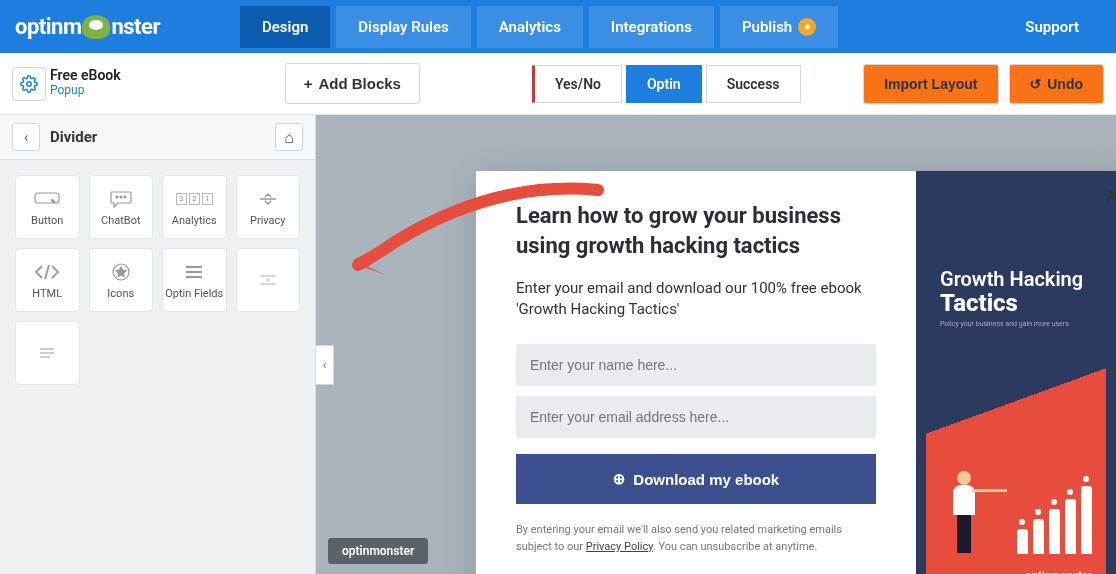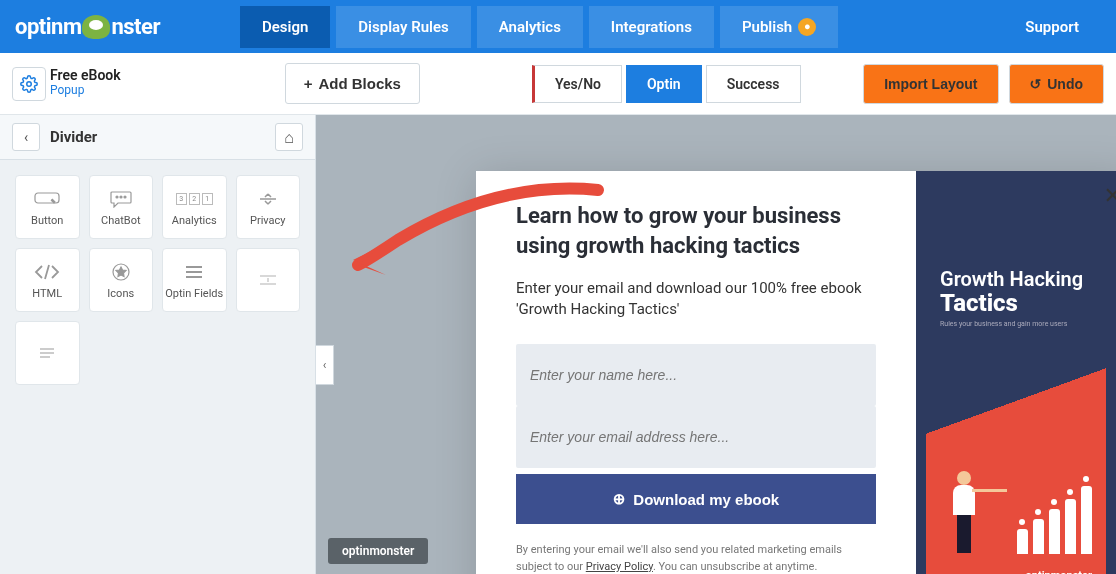--- a/index.html
+++ b/index.html
@@ -37,21 +37,21 @@
     .block-item { background: white; border: 1px solid #e0e6ea; border-radius: 4px; height: 64px; display: flex; flex-direction: column; align-items: center; justify-content: center; gap: 4px; cursor: grab; }
     .block-icon { color: #888; font-size: 18px; height: 22px; display: flex; align-items: center; }
     .block-label { font-size: 11px; color: #555; }
     .canvas { flex: 1; background: #aab4bc; position: relative; overflow: hidden; }
     .collapse-handle { position: absolute; left: 0; top: 230px; width: 18px; height: 40px; background: white; border: 1px solid #d0d8de; border-left: none; display: flex; align-items: center; justify-content: center; cursor: pointer; font-size: 12px; color: #666; }
     .watermark { position: absolute; left: 12px; bottom: 10px; background: #5a6268; color: white; padding: 6px 14px; font-size: 12px; font-weight: 600; border-radius: 3px; }
     .popup { position: absolute; top: 56px; left: 160px; right: -20px; bottom: -40px; background: white; box-shadow: 0 4px 40px rgba(0,0,0,0.15); display: flex; }
     .popup-left { flex: 1; padding: 30px 40px; }
     .popup-title { font-size: 22px; font-weight: 700; color: #2a2e36; line-height: 1.35; margin-bottom: 18px; }
     .popup-sub { font-size: 15px; color: #333; margin-bottom: 24px; line-height: 1.4; }
-    .form-field { width: 100%; background: #e8ecf1; border: none; padding: 23px 14px; font-size: 14px; color: #888; border-radius: 2px; font-style: italic; }
+    .form-field { width: 100%; background: #e8ecf1; border: none; padding: 13px 14px; font-size: 14px; color: #888; margin-bottom: 10px; border-radius: 2px; }
     .download-btn { width: 100%; background: #3c4f8f; color: white; padding: 16px; font-size: 15px; font-weight: 600; border: none; cursor: pointer; display: flex; align-items: center; justify-content: center; gap: 8px; margin-top: 6px; }
     .disclaimer { font-size: 11px; color: #777; margin-top: 18px; line-height: 1.5; }
     .disclaimer a { color: #444; text-decoration: underline; }
     .popup-right { width: 220px; background: #2d3a5f; position: relative; overflow: hidden; }
     .close-x { position: absolute; top: 12px; right: 14px; font-size: 22px; color: #333; cursor: pointer; z-index: 10; }
     .ebook-cover { position: absolute; top: 78px; left: 10px; right: 30px; bottom: 20px; background: linear-gradient(160deg, #2d3a5f 0%, #2d3a5f 45%, #e74c3c 45%, #e74c3c 100%); border-radius: 3px; padding: 18px 14px; overflow: hidden; }
     .ebook-title1 { color: white; font-size: 20px; font-weight: 600; }
     .ebook-title2 { color: white; font-size: 24px; font-weight: 800; margin-top: -2px; }
     .ebook-tag { color: #aab; font-size: 7px; margin-top: 3px; }
     .ebook-logo { color: white; font-size: 11px; font-weight: 700; position: absolute; bottom: 12px; right: 14px; }
@@ -241,21 +241,21 @@
           <span>By entering your email we'll also send you related marketing emails subject to our </span><a href="#">Privacy Policy</a><span>. You can unsubscribe at anytime.</span>
         </div>
       </div>
       <div class="popup-right">
         <div class="close-x">
           <span>✕</span>
         </div>
         <div class="ebook-cover">
           <div class="ebook-title1">Growth Hacking</div>
           <div class="ebook-title2">Tactics</div>
-          <div class="ebook-tag">Rules your business and gain more users</div>
+          <div class="ebook-tag">Policy your business and gain more users</div>
           <div class="person">
             <div class="person-head"></div>
               <div class="person-body"></div>
               <div class="person-legs"></div>
               <div class="person-arm"></div>
           </div>
           <div class="ebook-bars">
             <div class="ebar" style="height:25px"></div>
               <div class="ebar" style="height:35px"></div>
               <div class="ebar" style="height:45px"></div>

